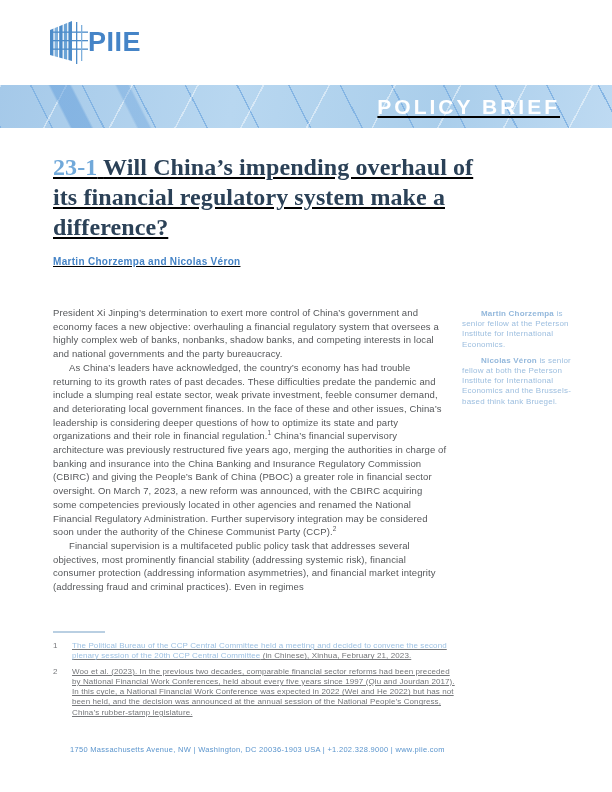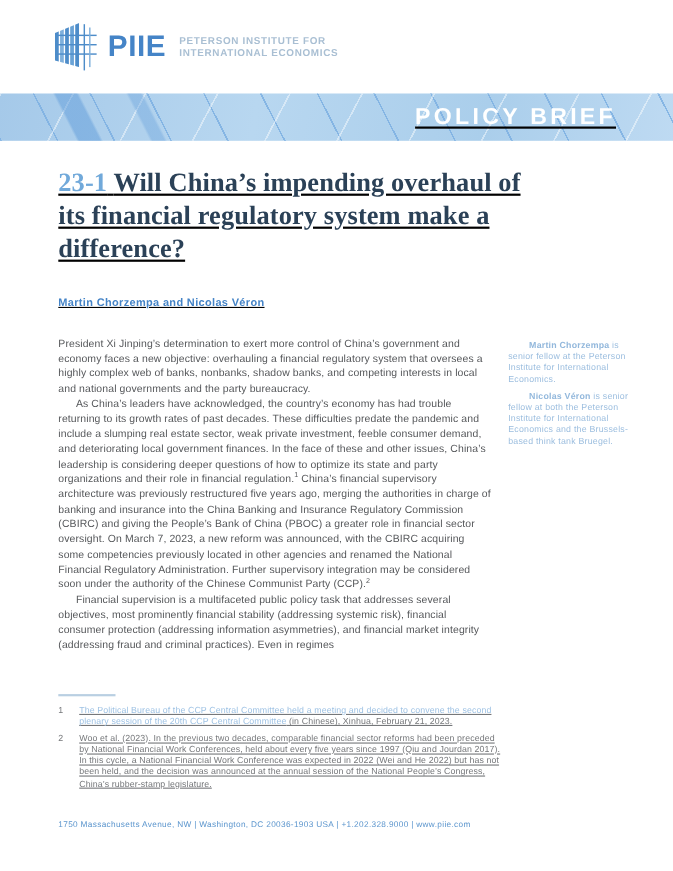--- a/index.html
+++ b/index.html
@@ -8,21 +8,21 @@
     position:relative; background:#ffffff; overflow:hidden;
     font-family:"Liberation Sans", sans-serif;
     -webkit-font-smoothing:antialiased;
   }
 
   
   .masthead {
     position:absolute; top:0; left:0; width:612px; height:85px;
     background:#ffffff; display:flex; align-items:center;
   }
-  .logo-lockup { display:flex; align-items:center; margin-left:50px; gap:10px; }
+  .logo-lockup { display:flex; align-items:center; margin-left:50px; }
   .logo-icon svg { display:block; }
   .logo-acronym {
     font-size:27px; font-weight:800; color:#4584C7; letter-spacing:0.5px;
   }
   .logo-tagline {
     font-size:9px; font-weight:700; color:#A9BFD3; letter-spacing:0.6px;
     line-height:11px; margin-left:2px;
   }
 
   
@@ -42,21 +42,21 @@
 
   
   .title-block { position:absolute; left:53px; top:152px; width:432px;text-decoration:underline; }
   .doc-title {
     font-family:"Liberation Serif", "DejaVu Serif", serif;
     font-size:24px; line-height:30px; font-weight:700; color:#2B4157;
     letter-spacing:0.1px;
   }
   .doc-number { color:#71A9DA; }
   .authors {
-    margin-top:28px; font-size:10px; font-weight:700; color:#4584C7;
+    margin-top:14px; font-size:10px; font-weight:700; color:#4584C7;
     letter-spacing:0.3px;
   }
   .pub-date { margin-top:5px; font-size:9.5px; color:#909294; letter-spacing:0.2px; }
 
   
   .body-col {
     position:absolute; left:53px; top:306px; width:394px;
     font-size:9.5px; line-height:13.7px; color:#55575A; letter-spacing:0.1px;
   }
   .body-col p.indent { text-indent:16px; }
@@ -73,21 +73,21 @@
   
   .footnotes { position:absolute; left:53px; top:631px; width:402px; }
   .fn-divider { width:52px; height:2px; background:#B9CFE2; margin-bottom:8px; }
   .footnote { display:flex; margin-bottom:5px; font-size:8px; line-height:10.3px; color:#75777A; letter-spacing:0.1px; }
   .fn-num { width:19px; flex:0 0 19px; }
   .fn-text { flex:1;text-decoration:underline; }
   .fn-link { color:#9EC2E4; text-decoration:none; cursor:pointer; }
 
   
   .page-footer {
-    position:absolute; left:53px; top:745px; width:520px;
+    position:absolute; left:70px; top:745px; width:520px;
     font-size:7.5px; color:#5B95CD; letter-spacing:0.3px;
   }
 </style>
 </head>
 <body>
 
 <header class="masthead">
   <div class="logo-lockup">
     <span class="logo-icon">
       <svg width="38" height="48" viewBox="0 0 38 48">
@@ -104,24 +104,20 @@
           <rect x="18.4" y="0" width="3.6" height="48" fill="#4D8CC9"></rect>
         </g>
         <rect x="0" y="12.5" width="38" height="1.3" fill="#4D8CC9"></rect>
         <rect x="0" y="21" width="38" height="1.3" fill="#4D8CC9"></rect>
         <rect x="0" y="29.5" width="38" height="1.3" fill="#4D8CC9"></rect>
         <rect x="26" y="3" width="1.3" height="42" fill="#4D8CC9"></rect>
         <rect x="31" y="6" width="1.3" height="36" fill="#7FB0DC"></rect>
       </svg>
     </span>
     <span class="logo-acronym">PIIE</span>
-    <span class="logo-tagline">
-      <span>PETERSON INSTITUTE FOR</span><br>
-      <span>INTERNATIONAL ECONOMICS</span>
-    </span>
   </div>
 </header>
 
 <div class="banner">
   <span class="banner-label">POLICY BRIEF</span>
 </div>
 
 <section class="title-block">
   <h1 class="doc-title"><span class="doc-number">23-1</span> <span>Will China’s impending overhaul of its financial regulatory system make a difference?</span></h1>
   <div class="authors">Martin Chorzempa and Nicolas Véron</div>

